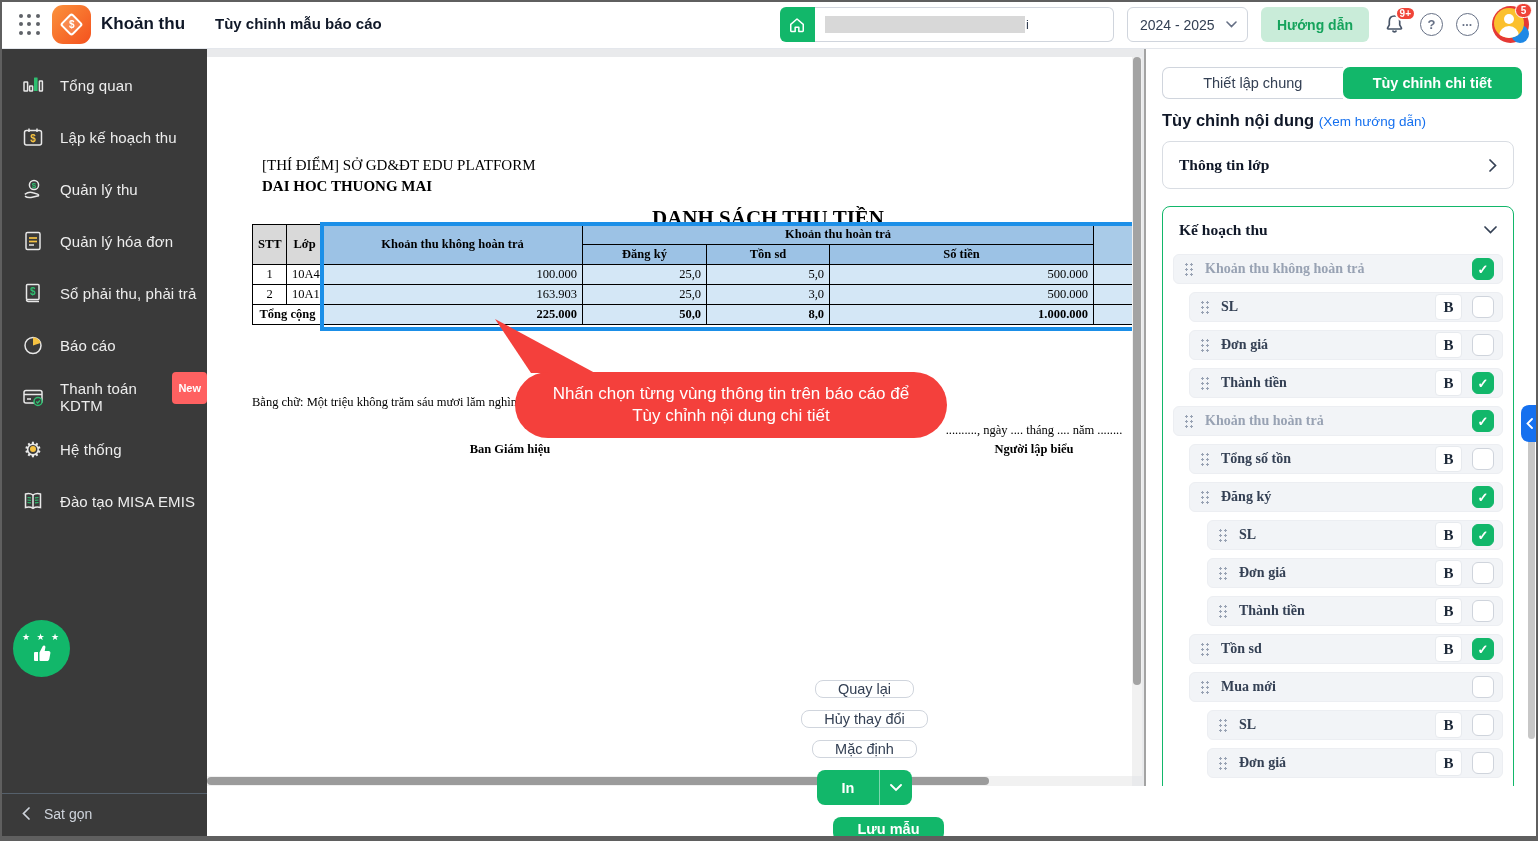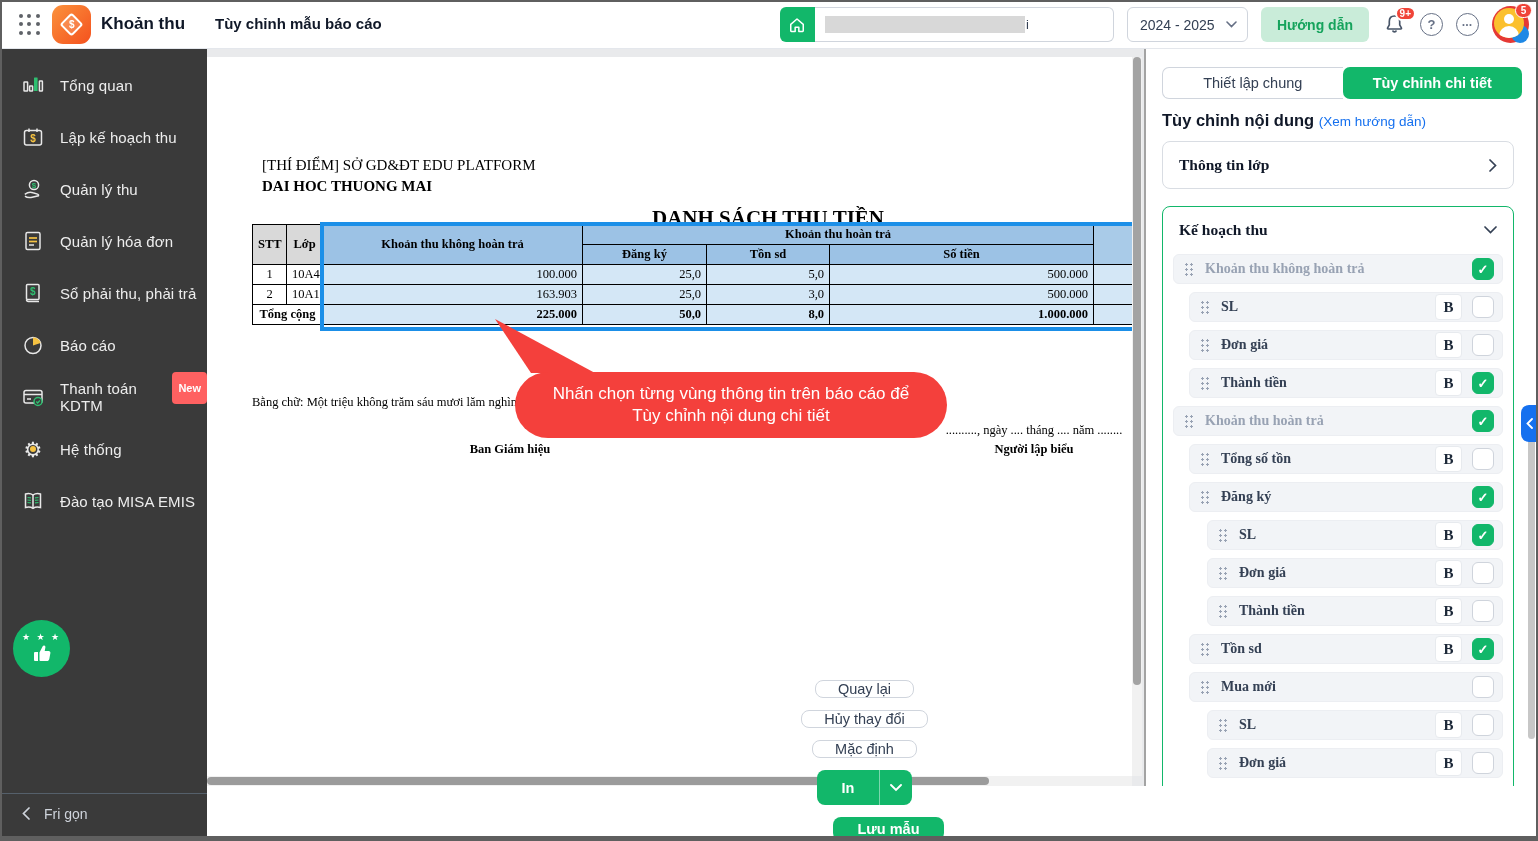--- a/index.html
+++ b/index.html
@@ -292,21 +292,21 @@
     <span class="stars">★ ★ ★</span>
     <svg width="26" height="24" viewBox="0 0 24 24" fill="#fff">
         <path d="M5 11 h3 v9 H5 a1 1 0 0 1 -1 -1 v-7 a1 1 0 0 1 1 -1 Z M9.5 19.4 V11.5 l3.2 -6.3 c.3 -.6 .9 -.9 1.5 -.8 .9 .2 1.4 1 1.2 1.9 L14.7 10 h4 c1.1 0 1.9 1 1.7 2.1 l-1.1 5.8 c-.2 1.2 -1.2 2.1 -2.4 2.1 h-5.6 c-.6 0 -1.3 -.2 -1.8 -.6 Z"></path>
       </svg>
   </div>
 
   <div id="collapse-row">
     <svg width="8" height="13" viewBox="0 0 8 13" fill="none" stroke="#cfd4dc" stroke-width="1.7" stroke-linecap="round">
         <polyline points="7,1 1.5,6.5 7,12"></polyline>
       </svg>
-    <span>Fri gọn</span>
+    <span>Sat gọn</span>
   </div>
 </div>
 
 <div id="main">
   <div id="page">
     <div id="org1" class="serif">[THÍ ĐIỂM] SỞ GD&amp;ĐT EDU PLATFORM</div>
     <div id="org2" class="serif">DAI HOC THUONG MAI</div>
     <div id="rpt-title" class="serif">DANH SÁCH THU TIỀN</div>
     <div id="rpt-subtitle" class="serif">Đợt 1 tháng 10/2024</div>
 

